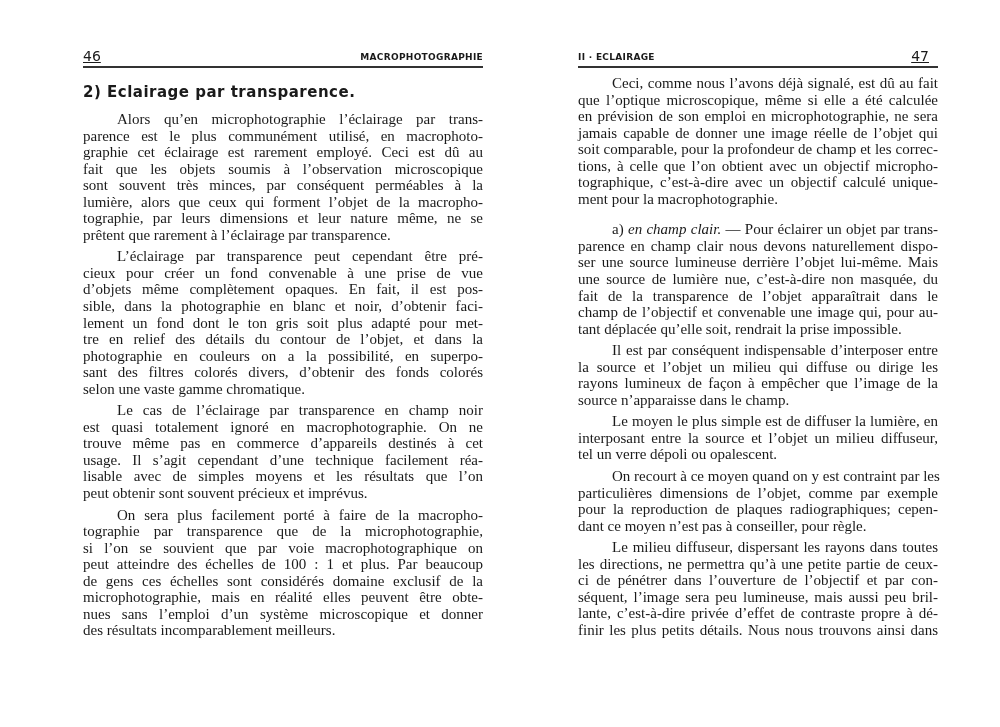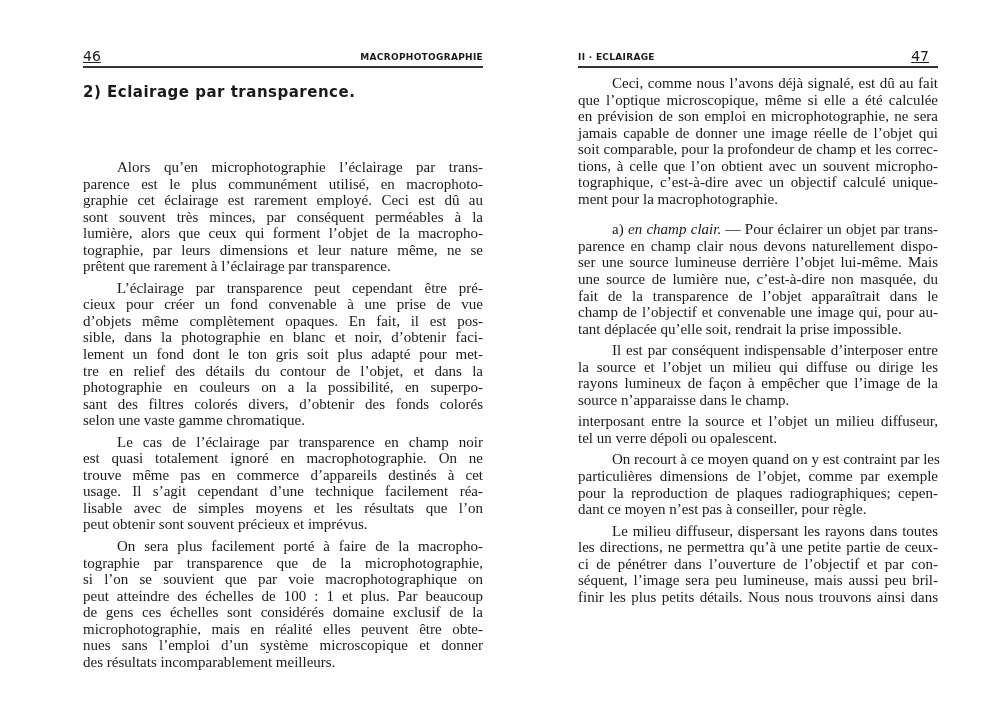--- a/index.html
+++ b/index.html
@@ -13,21 +13,21 @@
   .runhead .title { position:absolute; bottom:4px; font-size:9px; letter-spacing:0.3px; }
   .left .runhead .num { left:0; }
   .left .runhead .title { right:0; }
   .right .runhead .num { right:9px; }
   .right .runhead .title { left:0; }
   .rule { position:absolute; top:66px; left:0; right:0; height:1.5px; background:#333; }
   .section-title { position:absolute; top:83px; left:0; font-family:"DejaVu Sans", sans-serif;
                    font-weight:bold; font-size:15px; letter-spacing:0.5px; }
   .body { position:absolute; left:0; right:0; font-family:Liberation Serif, serif; font-size:15px;
           line-height:16.55px; }
-  .left .body { top:111px;margin-top:48px; }
+  .left .body { top:111px; }
   .right .body { top:75px; }
   .line { white-space:nowrap; text-align:justify; text-align-last:justify; height:16.55px; }
   .line.last { text-align-last:left; }
   .line.indent { padding-left:34px; }
   .gap { height:5px; }
   .it { font-style:italic; }
 </style>
 </head>
 <body>
 
@@ -36,20 +36,21 @@
     <span class="num">46</span>
     <span class="title">MACROPHOTOGRAPHIE</span>
   </div>
   <div class="rule"></div>
   <div class="section-title">2) Eclairage par transparence.</div>
   <div class="body">
     <div>
       <div class="line indent">Alors qu’en microphotographie l’éclairage par trans-</div>
       <div class="line">parence est le plus communément utilisé, en macrophoto-</div>
       <div class="line">graphie cet éclairage est rarement employé. Ceci est dû au</div>
+      <div class="line">fait que les objets soumis à l’observation microscopique</div>
       <div class="line">sont souvent très minces, par conséquent perméables à la</div>
       <div class="line">lumière, alors que ceux qui forment l’objet de la macropho-</div>
       <div class="line">tographie, par leurs dimensions et leur nature même, ne se</div>
       <div class="line last">prêtent que rarement à l’éclairage par transparence.</div>
     </div>
     <div class="gap"></div>
     <div>
       <div class="line indent">L’éclairage par transparence peut cependant être pré-</div>
       <div class="line">cieux pour créer un fond convenable à une prise de vue</div>
       <div class="line">d’objets même complètement opaques. En fait, il est pos-</div>
@@ -89,21 +90,21 @@
     <span class="num">47</span>
   </div>
   <div class="rule"></div>
   <div class="body">
     <div>
       <div class="line indent">Ceci, comme nous l’avons déjà signalé, est dû au fait</div>
       <div class="line">que l’optique microscopique, même si elle a été calculée</div>
       <div class="line">en prévision de son emploi en microphotographie, ne sera</div>
       <div class="line">jamais capable de donner une image réelle de l’objet qui</div>
       <div class="line">soit comparable, pour la profondeur de champ et les correc-</div>
-      <div class="line">tions, à celle que l’on obtient avec un souvent micropho-</div>
+      <div class="line">tions, à celle que l’on obtient avec un objectif micropho-</div>
       <div class="line">tographique, c’est-à-dire avec un objectif calculé unique-</div>
       <div class="line last">ment pour la macrophotographie.</div>
     </div>
     <div class="gap" style="height:14px"></div>
     <div>
       <div class="line indent"><span>a)</span> <span class="it">en champ clair.</span><span> — Pour éclairer un objet par trans-</span></div>
       <div class="line">parence en champ clair nous devons naturellement dispo-</div>
       <div class="line">ser une source lumineuse derrière l’objet lui-même. Mais</div>
       <div class="line">une source de lumière nue, c’est-à-dire non masquée, du</div>
       <div class="line">fait de la transparence de l’objet apparaîtrait dans le</div>
@@ -112,32 +113,34 @@
     </div>
     <div class="gap"></div>
     <div>
       <div class="line indent">Il est par conséquent indispensable d’interposer entre</div>
       <div class="line">la source et l’objet un milieu qui diffuse ou dirige les</div>
       <div class="line">rayons lumineux de façon à empêcher que l’image de la</div>
       <div class="line last">source n’apparaisse dans le champ.</div>
     </div>
     <div class="gap"></div>
     <div>
+      <div class="line indent">Le moyen le plus simple est de diffuser la lumière, en</div>
       <div class="line">interposant entre la source et l’objet un milieu diffuseur,</div>
       <div class="line last">tel un verre dépoli ou opalescent.</div>
     </div>
     <div class="gap"></div>
     <div>
       <div class="line indent">On recourt à ce moyen quand on y est contraint par les</div>
       <div class="line">particulières dimensions de l’objet, comme par exemple</div>
       <div class="line">pour la reproduction de plaques radiographiques; cepen-</div>
       <div class="line last">dant ce moyen n’est pas à conseiller, pour règle.</div>
     </div>
     <div class="gap"></div>
     <div>
       <div class="line indent">Le milieu diffuseur, dispersant les rayons dans toutes</div>
       <div class="line">les directions, ne permettra qu’à une petite partie de ceux-</div>
       <div class="line">ci de pénétrer dans l’ouverture de l’objectif et par con-</div>
       <div class="line">séquent, l’image sera peu lumineuse, mais aussi peu bril-</div>
+      <div class="line">lante, c’est-à-dire privée d’effet de contraste propre à dé-</div>
       <div class="line">finir les plus petits détails. Nous nous trouvons ainsi dans</div>
     </div>
   </div>
 </div>
 
 </body></html>

